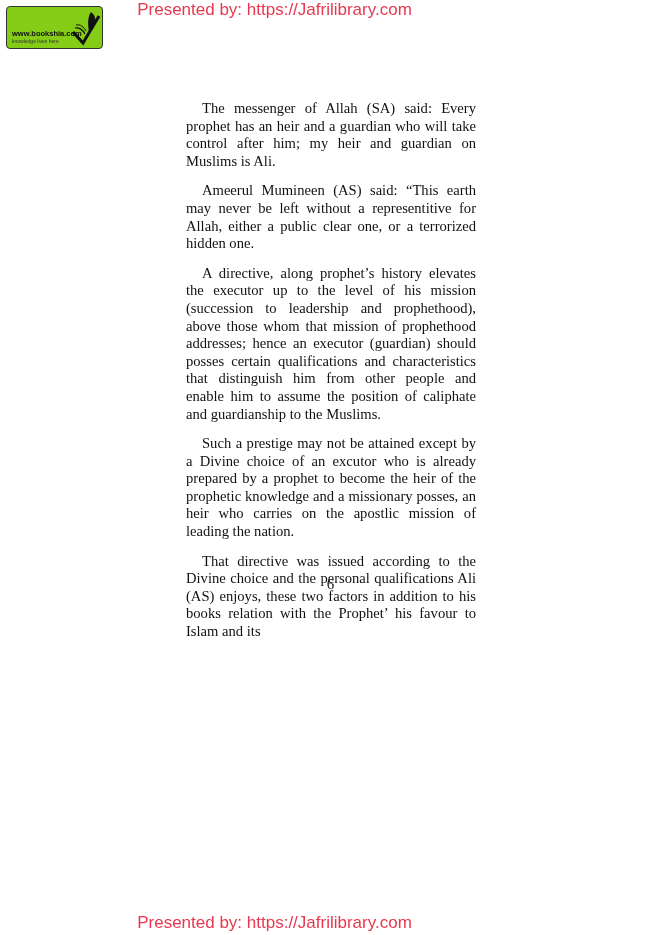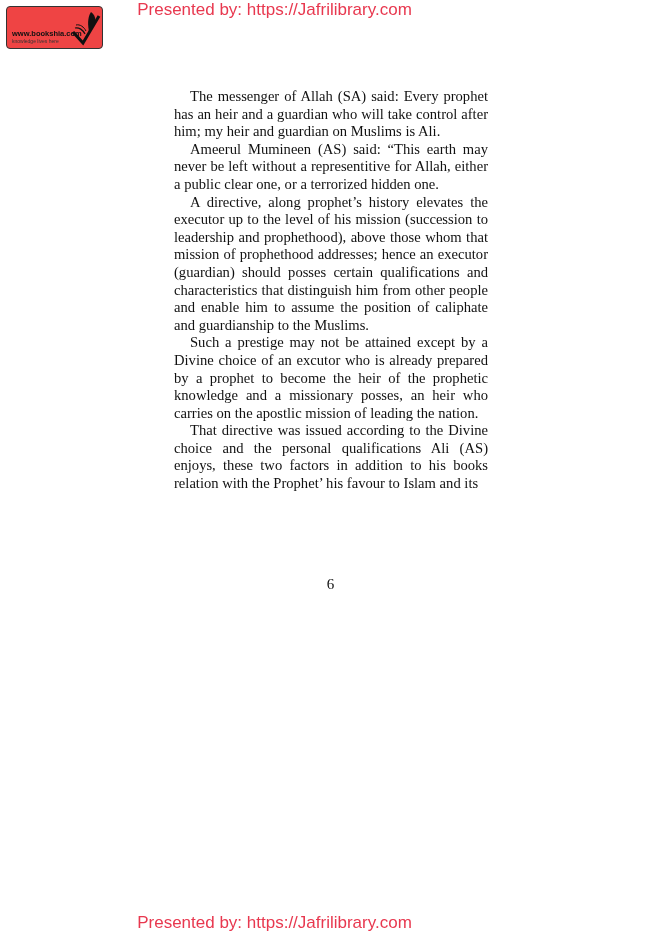--- a/index.html
+++ b/index.html
@@ -1,25 +1,25 @@
 <!DOCTYPE html>
 <html><head>
 <meta charset="utf-8">
 <style>
   html, body { margin:0; padding:0; background:#ffffff; }
   body { width:661px; height:935px; position:relative; overflow:hidden; font-family:"Liberation Serif", serif; }
   .watermark { position:absolute; left:0; width:549px; text-align:center; font-family:"Liberation Sans", sans-serif; font-size:17px; color:#e8384f; }
   .wm-top { top:0px; }
   .wm-bottom { top:913px; }
-  .logo { position:absolute; left:6px; top:6px; width:95px; height:41px; border:1px solid #333; border-radius:4px; background:#ef4444; }
+  .logo { position:absolute; left:6px; top:6px; width:95px; height:41px; border:1px solid #333; border-radius:4px; background:#84cc16; }
   .logo-site { position:absolute; left:5px; top:22px; font-family:"Liberation Sans", sans-serif; font-size:7.5px; font-weight:bold; color:#111; }
   .logo-tag { position:absolute; left:5px; top:31px; font-family:"Liberation Sans", sans-serif; font-size:5px; color:#333; white-space:nowrap; }
   .logo-mark { position:absolute; left:62px; top:3px; width:32px; height:36px; }
   .page-text { position:absolute; left:174px; top:88px; width:314px; font-size:14.6px; line-height:17.6px; color:#111; }
-  .page-text p { margin:0; text-indent:16px; text-align:justify; }
+  .page-text p { margin:12px; text-indent:16px; text-align:justify; }
   .page-number { position:absolute; left:0; width:661px; top:576px; text-align:center; font-size:15px; color:#111; }
 </style>
 </head>
 <body>
 
 <div class="watermark wm-top">Presented by: https://Jafrilibrary.com</div>
 
 <div class="logo">
   <svg class="logo-mark" viewBox="0 0 32 36">
     <path d="M4 22 L14 33 L30 6" fill="none" stroke="#111" stroke-width="3"></path>

